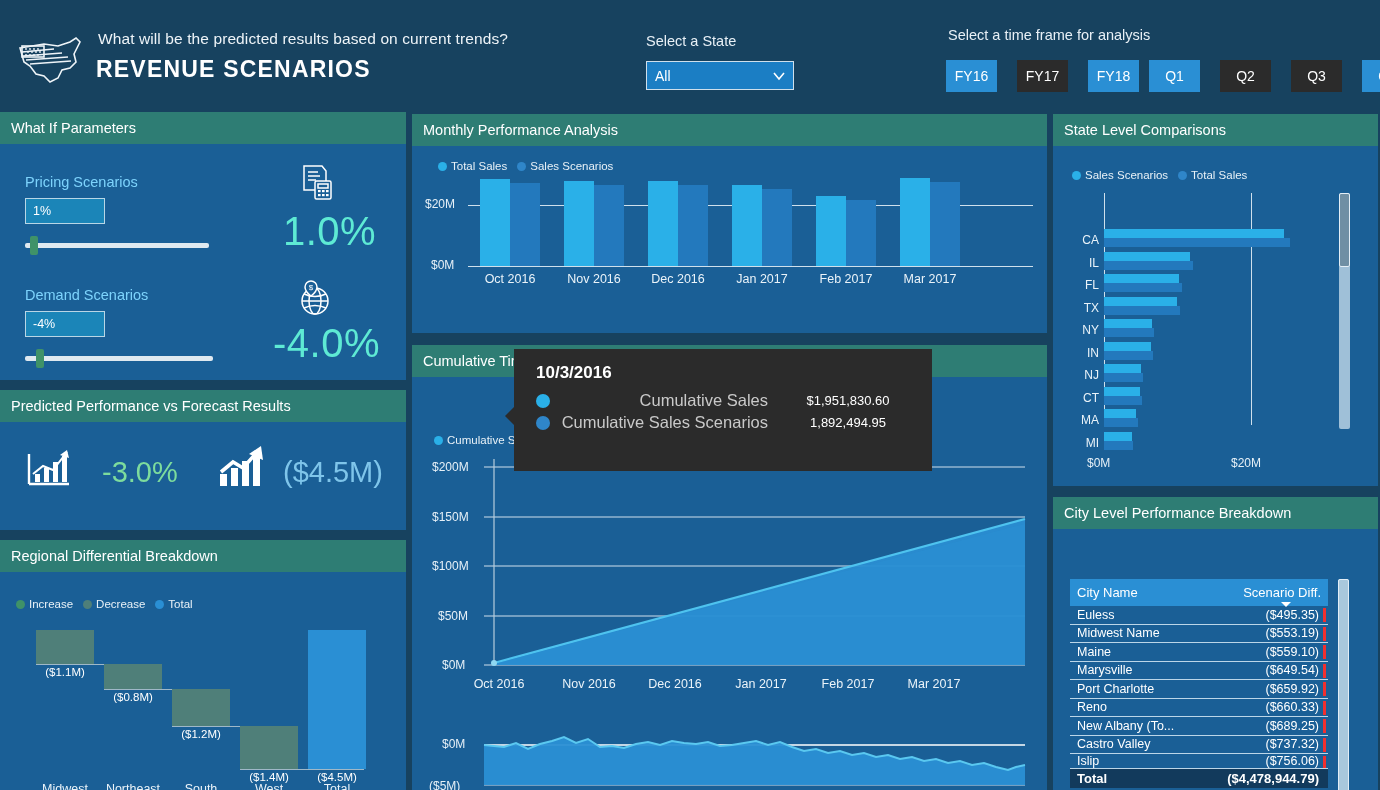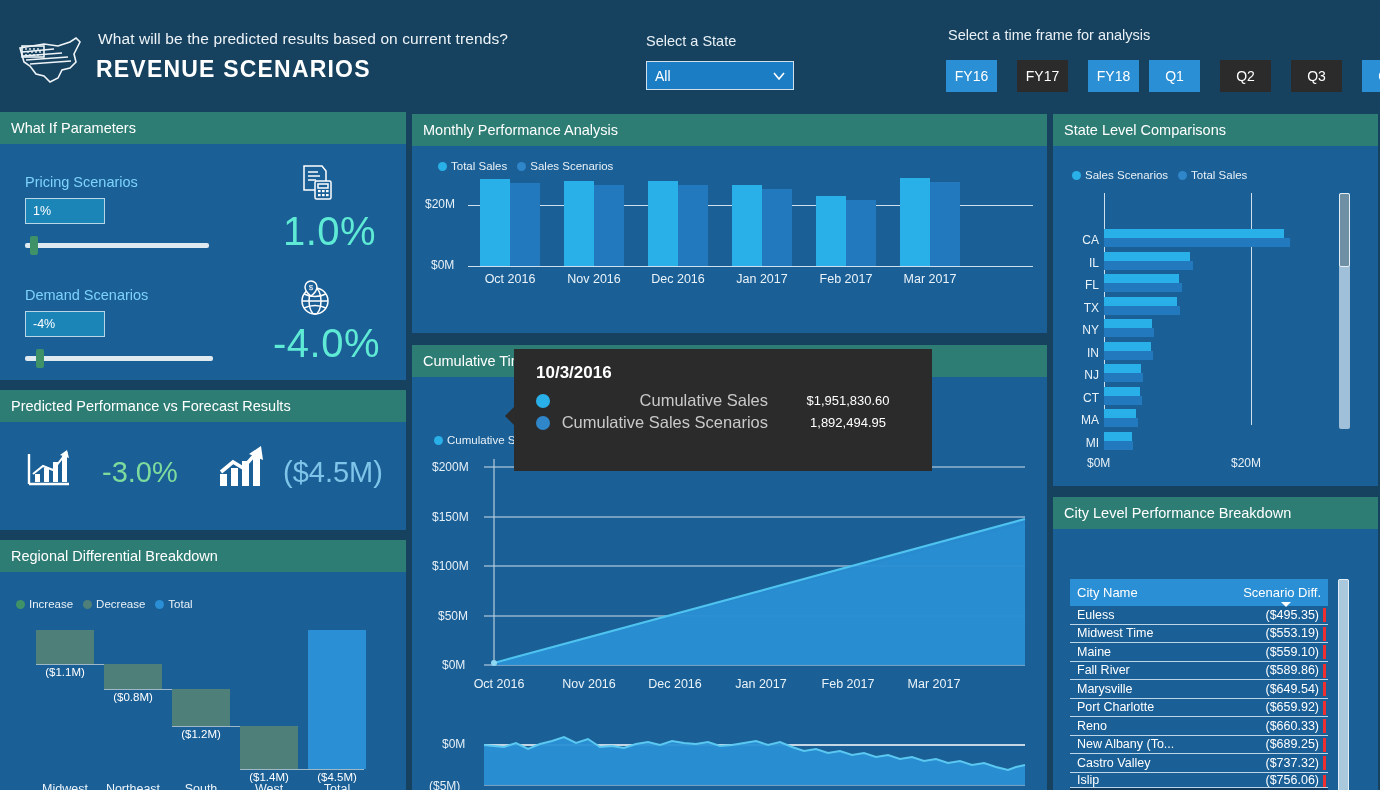--- a/index.html
+++ b/index.html
@@ -519,32 +519,27 @@
           <i class="sort-caret"></i>
         </span>
       </div>
 
       <div class="tbl-row">
         <span class="c1">Euless</span>
         <span class="c2">($495.35)</span>
         <i class="databar" style="height:14px;"></i>
       </div>
       <div class="tbl-row">
-        <span class="c1">Midwest Time</span>
+        <span class="c1">Midwest Name</span>
         <span class="c2">($553.19)</span>
         <i class="databar" style="height:14px;"></i>
       </div>
       <div class="tbl-row">
         <span class="c1">Maine</span>
         <span class="c2">($559.10)</span>
-        <i class="databar" style="height:14px;"></i>
-      </div>
-      <div class="tbl-row">
-        <span class="c1">Fall River</span>
-        <span class="c2">($589.86)</span>
         <i class="databar" style="height:14px;"></i>
       </div>
       <div class="tbl-row">
         <span class="c1">Marysville</span>
         <span class="c2">($649.54)</span>
         <i class="databar" style="height:14px;"></i>
       </div>
       <div class="tbl-row">
         <span class="c1">Port Charlotte</span>
         <span class="c2">($659.92)</span>

